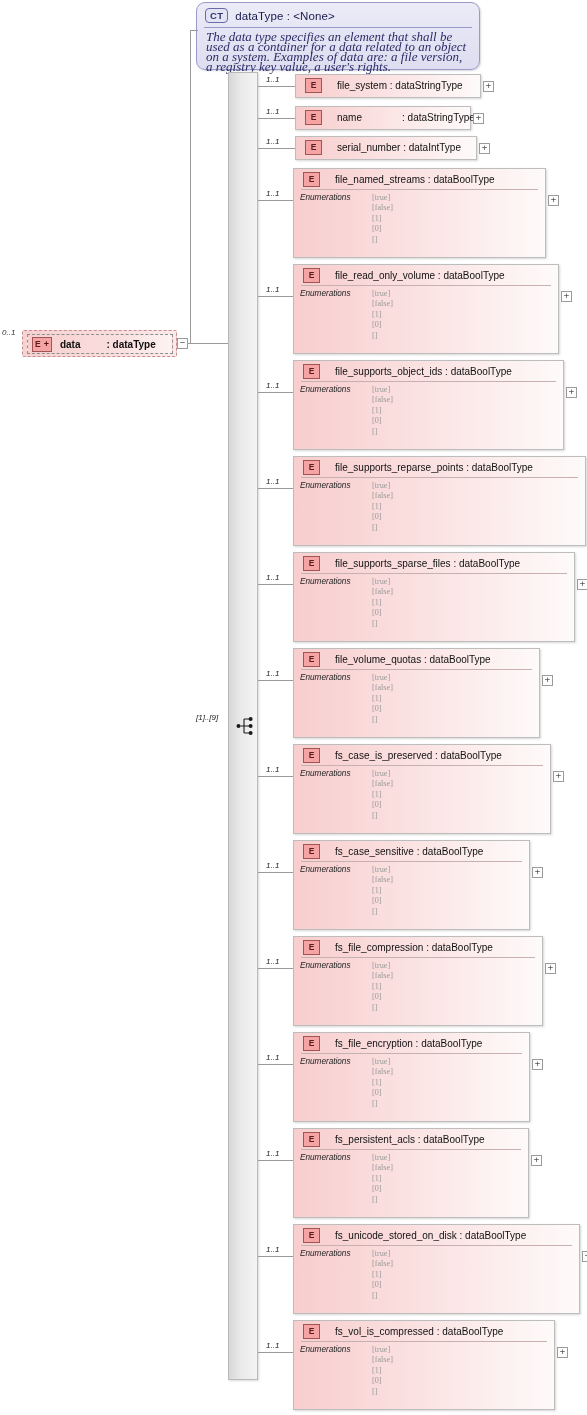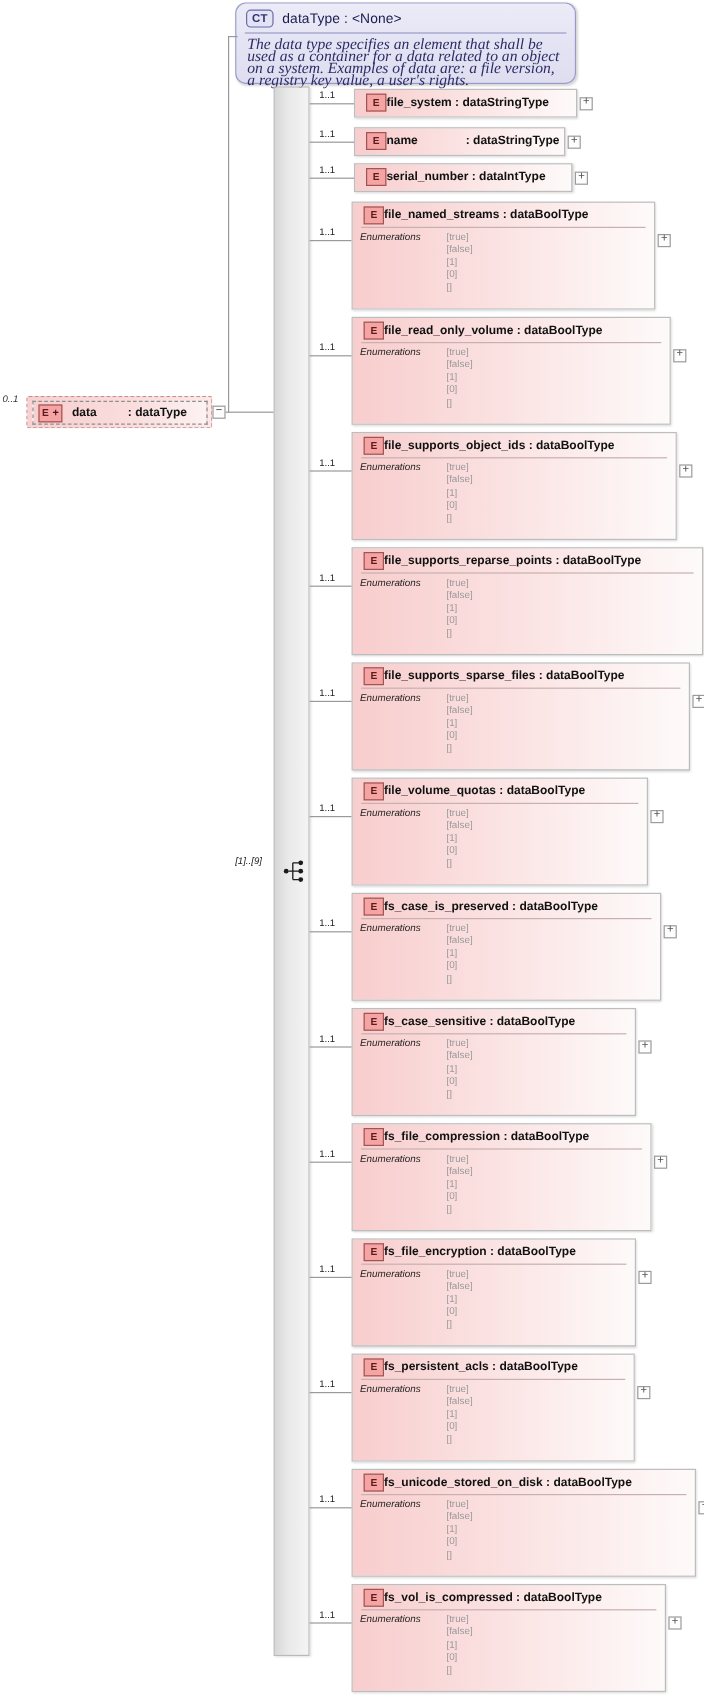--- a/index.html
+++ b/index.html
@@ -81,28 +81,28 @@
 
   
   .node{position:absolute;}
   .nbox{
     position:relative;box-sizing:border-box;
     border:1px solid #bdbdbd;
     background:linear-gradient(to right,#f8cdcd 0%,#fbe2e2 48%,#fefafa 100%);
     box-shadow:1px 1px 2px rgba(0,0,0,.16);
   }
   .nhead{display:flex;align-items:center;height:20px;padding-left:5px;}
-  .nlabel{font-size:10px;font-weight:bold;color:#111;margin-left:0;white-space:nowrap;}
+  .nlabel{font-size:10px;font-weight:normal;color:#111;margin-left:15px;white-space:nowrap;}
   .nlabel .pad{display:inline-block;}
   .nrule{height:1px;background:#c8b0b0;margin:0 7px;}
   .nbody{display:flex;padding:3px 0 4px 6px;}
   .enum-cap{font-size:8.2px;font-style:italic;color:#222;width:62px;flex:0 0 62px;}
-  .enum-vals{font-size:8.2px;color:#9a9a9a;line-height:10.4px;margin-left:10px;}
+  .enum-vals{font-size:8.2px;color:#9a9a9a;line-height:10.4px;margin-left:10px;font-family:Liberation Serif, serif;}
   .enum-vals div{white-space:nowrap;}
-  .occ{position:absolute;font-size:8px;color:#222;}
+  .occ{position:absolute;font-size:8px;font-style:italic;color:#222;}
 </style>
 </head>
 <body>
 
 <div id="canvas">
 
   <div class="ct-box">
     <div class="ct-head">
       <span class="ct-badge">CT</span>
       <span class="ct-title">dataType : &lt;None&gt;</span>

